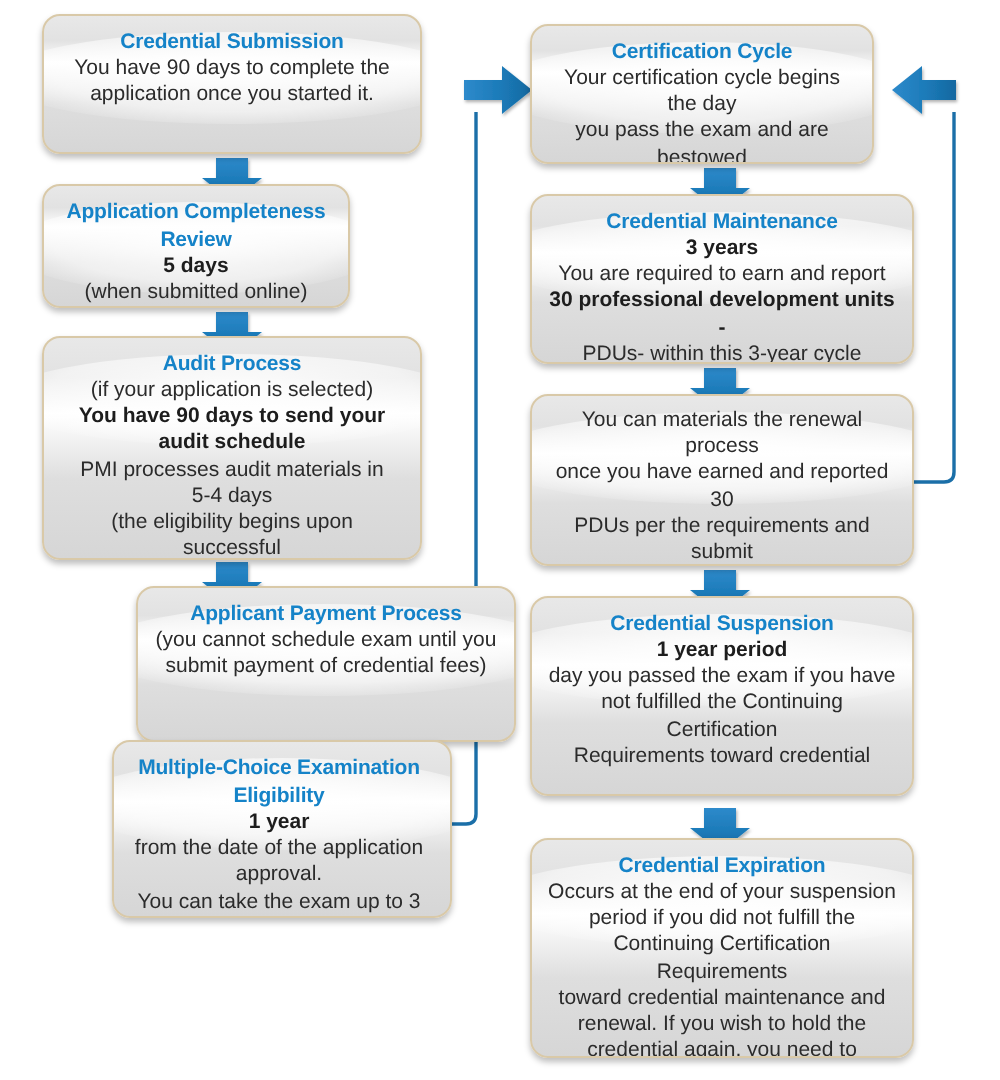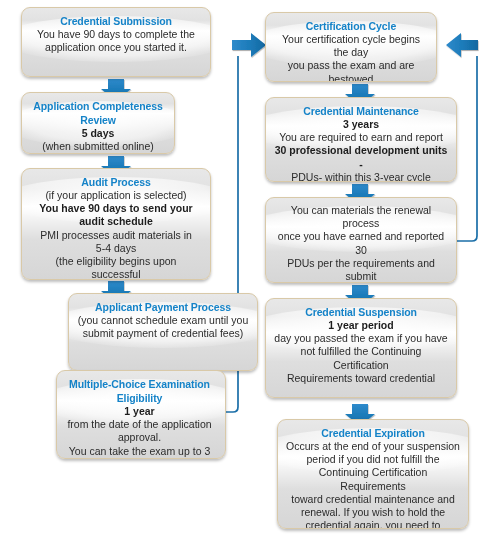--- a/index.html
+++ b/index.html
@@ -232,21 +232,21 @@
     <div class="inner">
       <span class="title">Credential Suspension</span>
       <span class="line strong">1 year period</span>
       <span class="line">day you passed the exam if you have</span>
       <span class="line">not fulfilled the Continuing Certification</span>
       <span class="line">Requirements toward credential</span>
 
     </div>
   </div>
 
-  <div class="node" style="left:265px; top:419px; width:192px; height:110px;margin-left:12px;">
+  <div class="node" style="left:265px; top:419px; width:192px; height:110px;">
     <div class="inner">
       <span class="title">Credential Expiration</span>
       <span class="line">Occurs at the end of your suspension</span>
       <span class="line">period if you did not fulfill the</span>
       <span class="line">Continuing Certification Requirements</span>
       <span class="line">toward credential maintenance and</span>
       <span class="line">renewal. If you wish to hold the</span>
       <span class="line">credential again, you need to reapply.</span>
     </div>
   </div>

